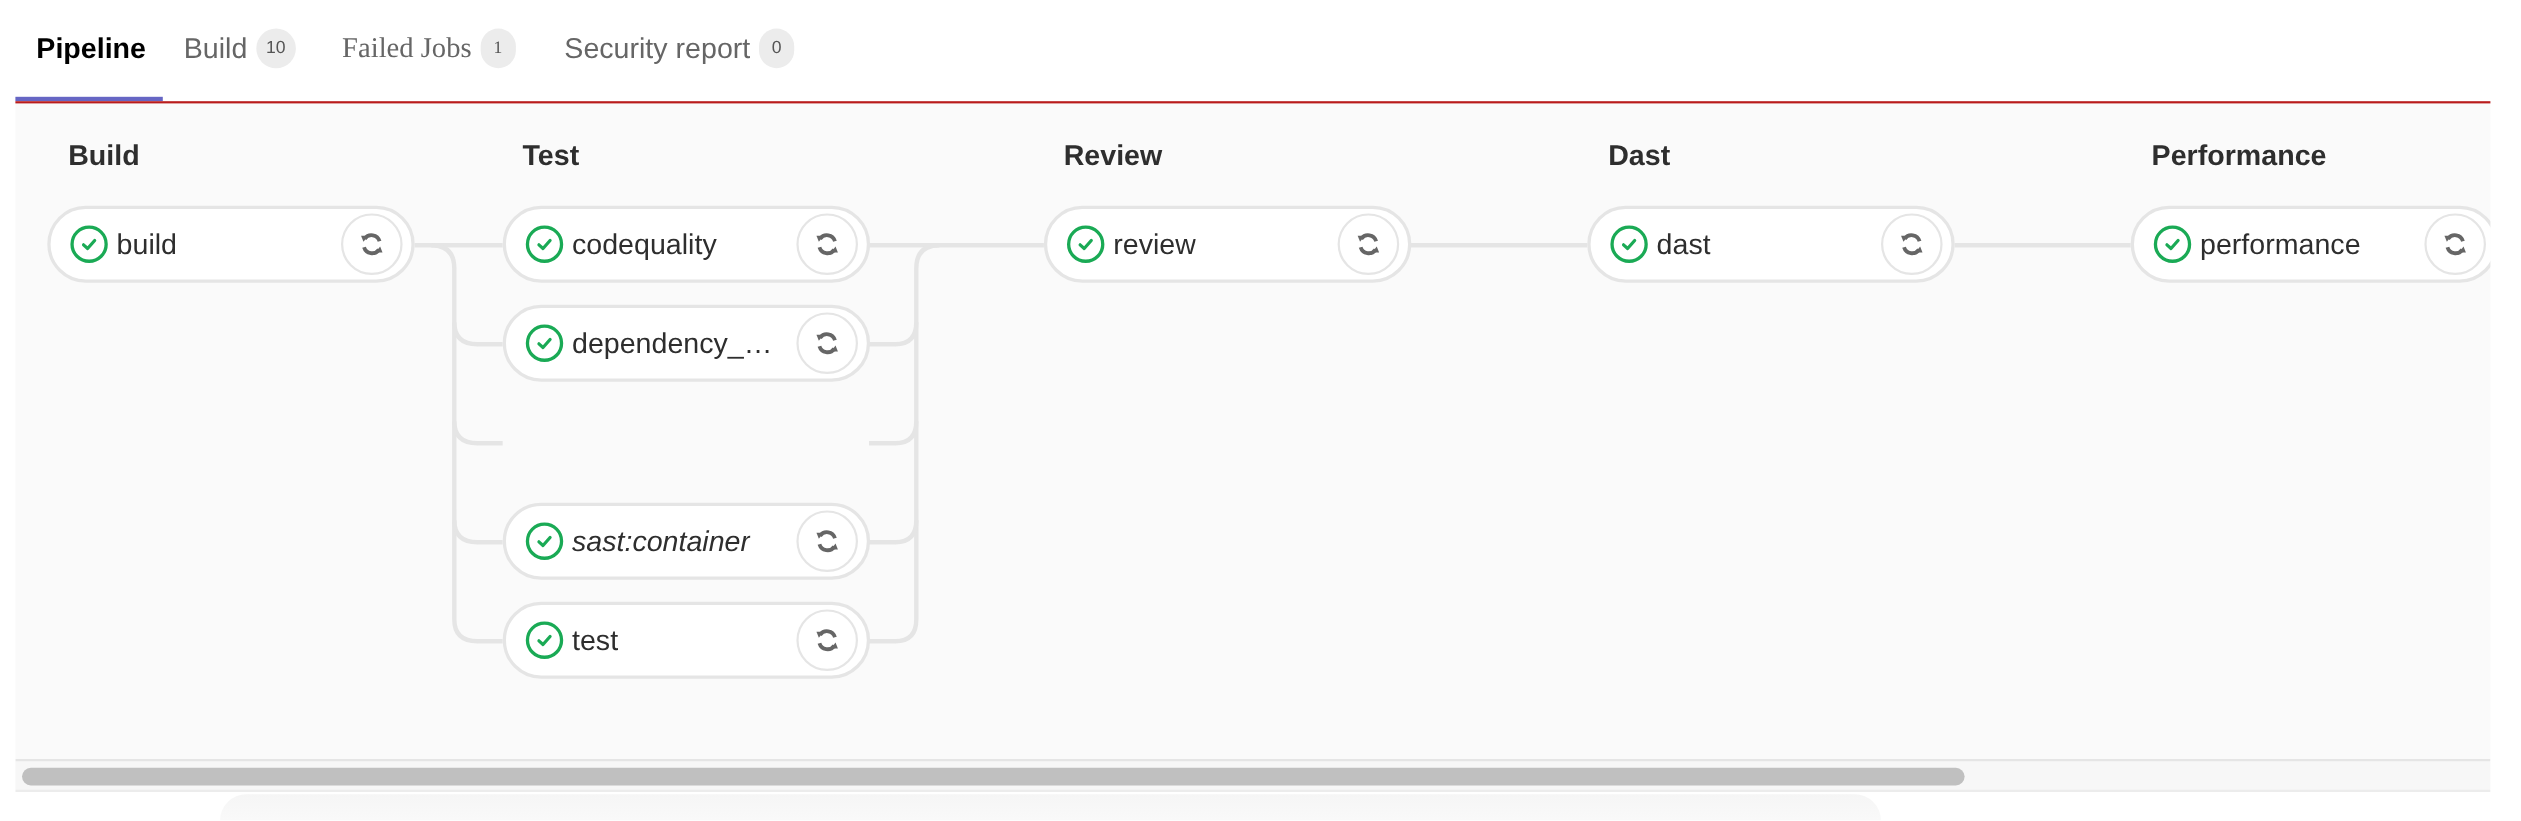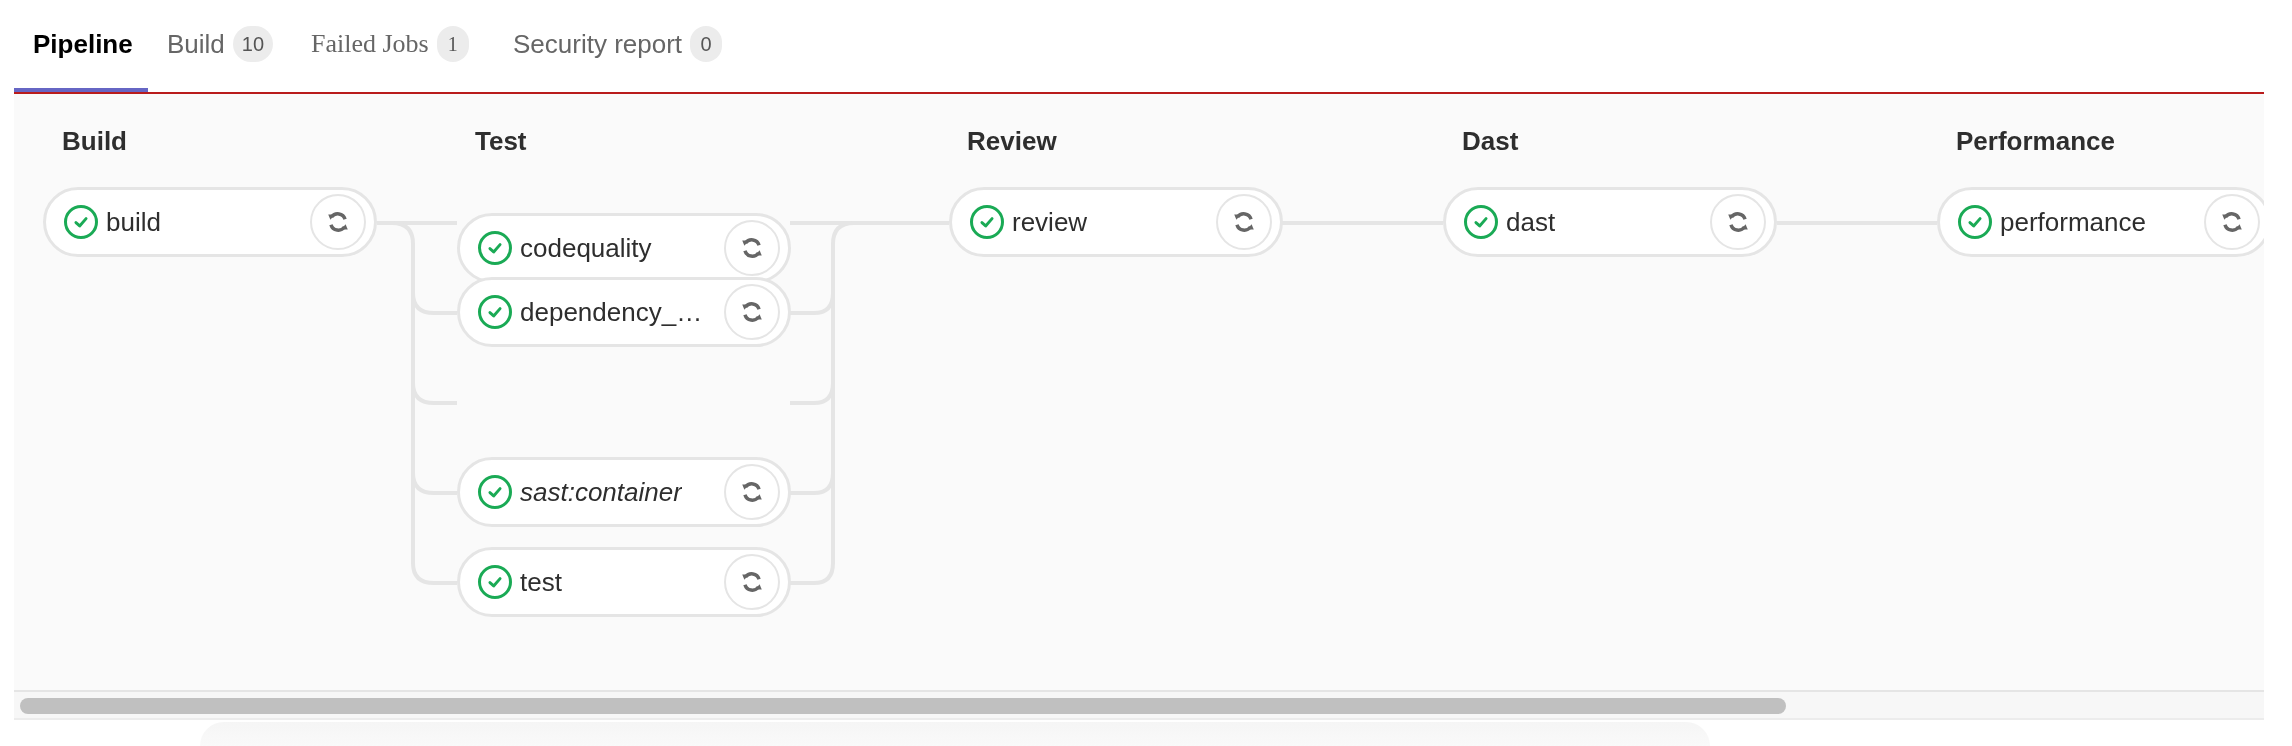--- a/index.html
+++ b/index.html
@@ -3,21 +3,21 @@
   <meta charset="utf-8">
   <style>
     * { box-sizing: border-box; margin: 0; padding: 0; }
     html, body { width: 2292px; height: 746px; background: #ffffff; overflow: hidden; }
     body { position: relative; font-family: "Liberation Sans", "DejaVu Sans", sans-serif; color: #2e2e2e; }
 
     
     .tabs { position: absolute; left: 14px; top: 0; width: 2250px; height: 93px; }
     .tab { position: absolute; top: 24px; height: 40px; display: flex; align-items: center; font-size: 26px; color: #666666; cursor: pointer; white-space: nowrap; }
     .tab.active { color: #000000; font-weight: 700; }
-    .tab .badge { display: inline-block; margin-left: 8px; min-width: 32px; height: 36px; line-height: 36px; padding: 0 9px; border-radius: 18px; background: #ececec; color: #555555; font-size: 20px; font-weight: 400; text-align: center; }
+    .tab .badge { display: inline-block; margin-left: 8px; min-width: 32px; height: 36px; line-height: 36px; padding: 0 9px; border-radius: 18px; background: #ececec; color: #555555; font-size: 16px; font-weight: 400; text-align: center; }
     .tab-underline { position: absolute; left: 0; top: 88px; width: 134px; height: 4px; background: #6666c4; }
 
     
     .panel { position: absolute; left: 14px; top: 92px; width: 2250px; height: 628px; background: #fafafa; border-top: 2px solid #b91c1c; overflow: hidden; }
     .stage-title { position: absolute; top: 32px; font-size: 26px; font-weight: 700; color: #2e2e2e; white-space: nowrap; }
 
     .job { position: absolute; width: 334px; height: 70px; background: #ffffff; border: 3px solid #e5e5e5; border-radius: 35px; display: flex; align-items: center; cursor: pointer; }
     .job .status { position: absolute; left: 18px; top: 15px; width: 34px; height: 34px; border-radius: 50%; border: 3px solid #1aaa55; display: flex; align-items: center; justify-content: center; }
     .job .status.warning { border-color: #fc9403; }
     .job .status svg { width: 18px; height: 18px; }
@@ -90,21 +90,21 @@
         <svg viewBox="0 0 24 24">
           <path d="M18.5 9.5 A7 7 0 0 0 6 7.5" fill="none" stroke="#666" stroke-width="3.2"></path>
           <path d="M5.5 14.5 A7 7 0 0 0 18 16.5" fill="none" stroke="#666" stroke-width="3.2"></path>
           <path d="M3 5 L9 5 L5 10 Z" fill="#666"></path>
           <path d="M21 19 L15 19 L19 14 Z" fill="#666"></path>
         </svg>
       </span>
   </div>
 
   <div class="stage-title" style="left:461px;">Test</div>
-  <div class="job" style="left:443px; top:93px;margin-top:26px;">
+  <div class="job" style="left:443px; top:93px;">
     <span class="status">
         <svg viewBox="0 0 16 16">
           <path d="M3.5 8.5 L6.8 11.5 L12.5 5" fill="none" stroke="#1aaa55" stroke-width="2.6" stroke-linecap="round" stroke-linejoin="round"></path>
         </svg>
       </span>
     <span class="name">codequality</span>
     <span class="retry">
         <svg viewBox="0 0 24 24">
           <path d="M18.5 9.5 A7 7 0 0 0 6 7.5" fill="none" stroke="#666" stroke-width="3.2"></path>
           <path d="M5.5 14.5 A7 7 0 0 0 18 16.5" fill="none" stroke="#666" stroke-width="3.2"></path>

